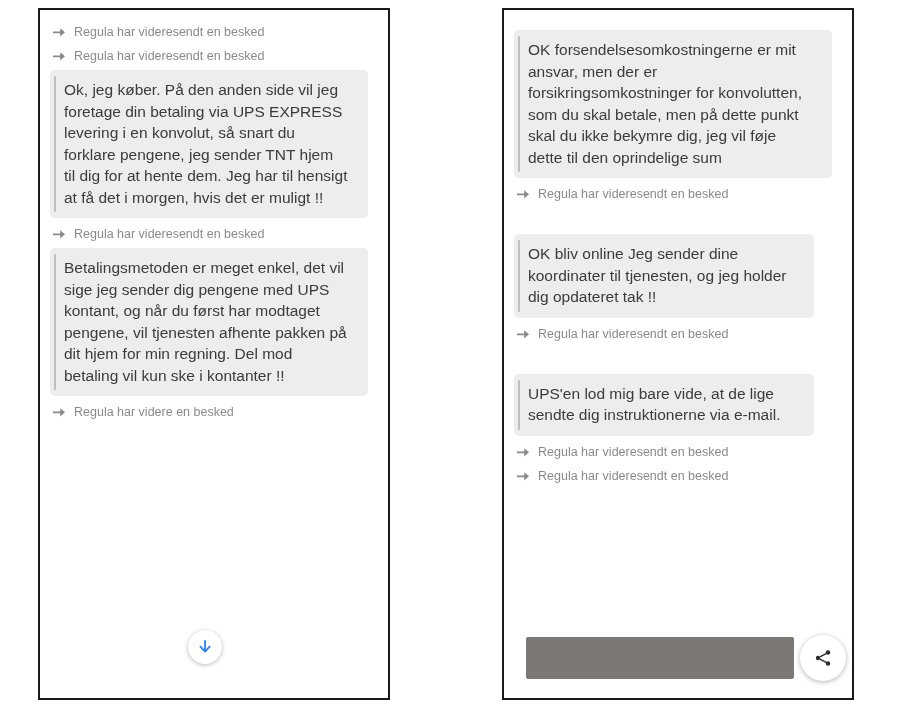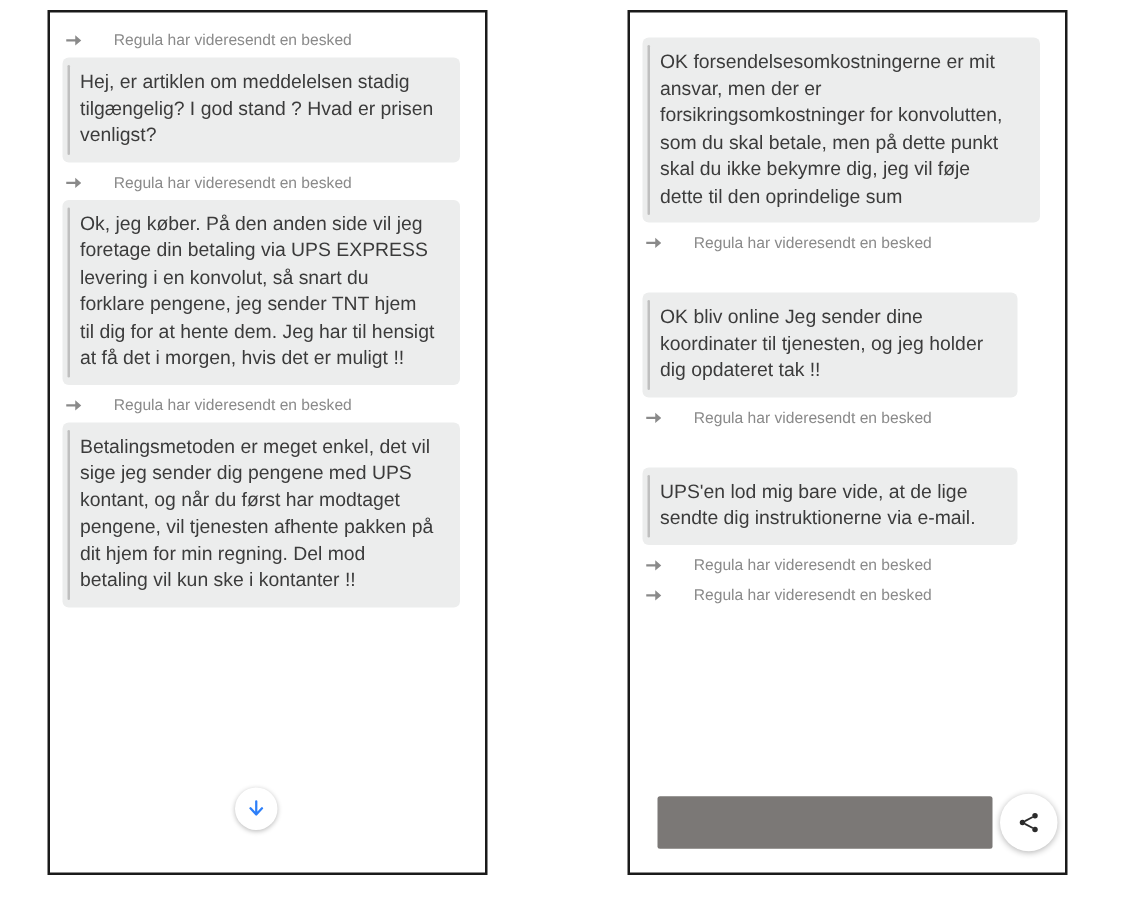--- a/index.html
+++ b/index.html
@@ -44,21 +44,21 @@
     left: 0;
     top: 0;
     right: 0;
     bottom: 0;
     padding: 6px 10px 4px 10px;
     box-sizing: border-box;
   }
   .fwd {
     display: flex;
     align-items: center;
-    gap: 25px;
+    gap: 8px;
     margin: 9px 0 6px 2px;
     color: #8a8a8a;
     font-size: 12.5px;
     line-height: 15px;
     white-space: nowrap;
   }
   .fwd .arrow-icon {
     display: inline-block;
     width: 14px;
     height: 11px;
@@ -147,23 +147,20 @@
 
       <div class="fwd">
         <span class="arrow-icon">
           <svg width="14" height="11" viewBox="0 0 14 11">
               <path d="M1 6.2 L8.2 6.2 L8.2 9.4 L13 5.3 L8.2 1.2 L8.2 4.4 L1 4.4 Z" fill="#8a8a8a"></path>
             </svg>
         </span>
         <span>Regula har videresendt en besked</span>
       </div>
 
-      <div class="bubble">
-        <span>Hej, er artiklen om meddelelsen stadig tilgængelig?  I god stand ? Hvad er prisen venligst?</span>
-      </div>
 
       <div class="fwd">
         <span class="arrow-icon">
           <svg width="14" height="11" viewBox="0 0 14 11">
               <path d="M1 6.2 L8.2 6.2 L8.2 9.4 L13 5.3 L8.2 1.2 L8.2 4.4 L1 4.4 Z" fill="#8a8a8a"></path>
             </svg>
         </span>
         <span>Regula har videresendt en besked</span>
       </div>
 
@@ -177,20 +174,28 @@
               <path d="M1 6.2 L8.2 6.2 L8.2 9.4 L13 5.3 L8.2 1.2 L8.2 4.4 L1 4.4 Z" fill="#8a8a8a"></path>
             </svg>
         </span>
         <span>Regula har videresendt en besked</span>
       </div>
 
       <div class="bubble">
         <span>Betalingsmetoden er meget enkel, det vil sige jeg sender dig pengene med UPS kontant, og når du først har modtaget pengene, vil tjenesten afhente pakken på dit hjem for min regning. Del mod betaling vil kun ske i kontanter !!</span>
       </div>
 
+      <div class="fwd">
+        <span class="arrow-icon">
+          <svg width="14" height="11" viewBox="0 0 14 11">
+              <path d="M1 6.2 L8.2 6.2 L8.2 9.4 L13 5.3 L8.2 1.2 L8.2 4.4 L1 4.4 Z" fill="#8a8a8a"></path>
+            </svg>
+        </span>
+        <span>Regula har videre           en besked</span>
+      </div>
 
 
     </div>
 
     <div class="scroll-down-btn">
       <span>
         <svg width="16" height="16" viewBox="0 0 16 16">
             <path d="M8 2 L8 12 M3.4 7.6 L8 12.6 L12.6 7.6" fill="none" stroke="#2d7ff9" stroke-width="1.8" stroke-linecap="round" stroke-linejoin="round"></path>
           </svg>
       </span>

